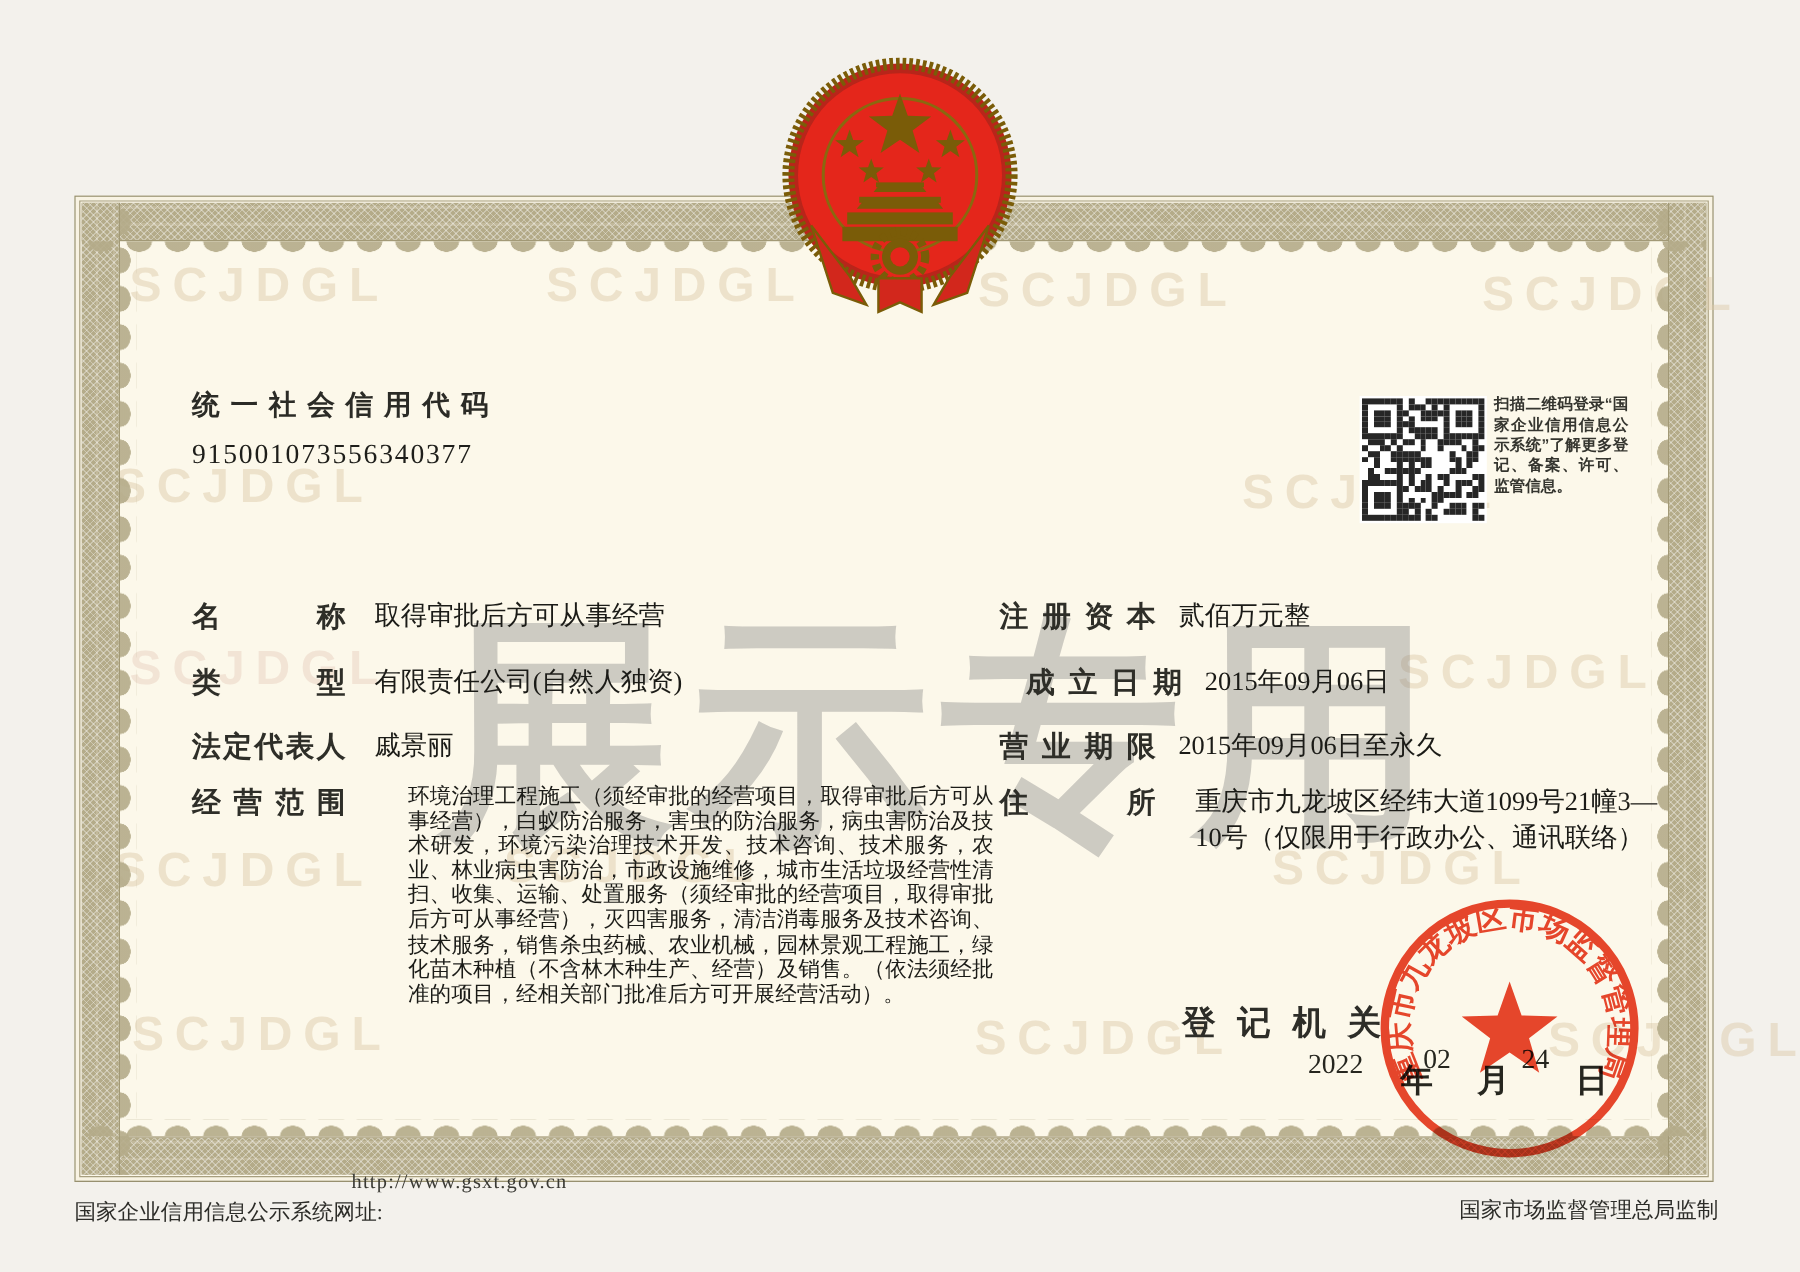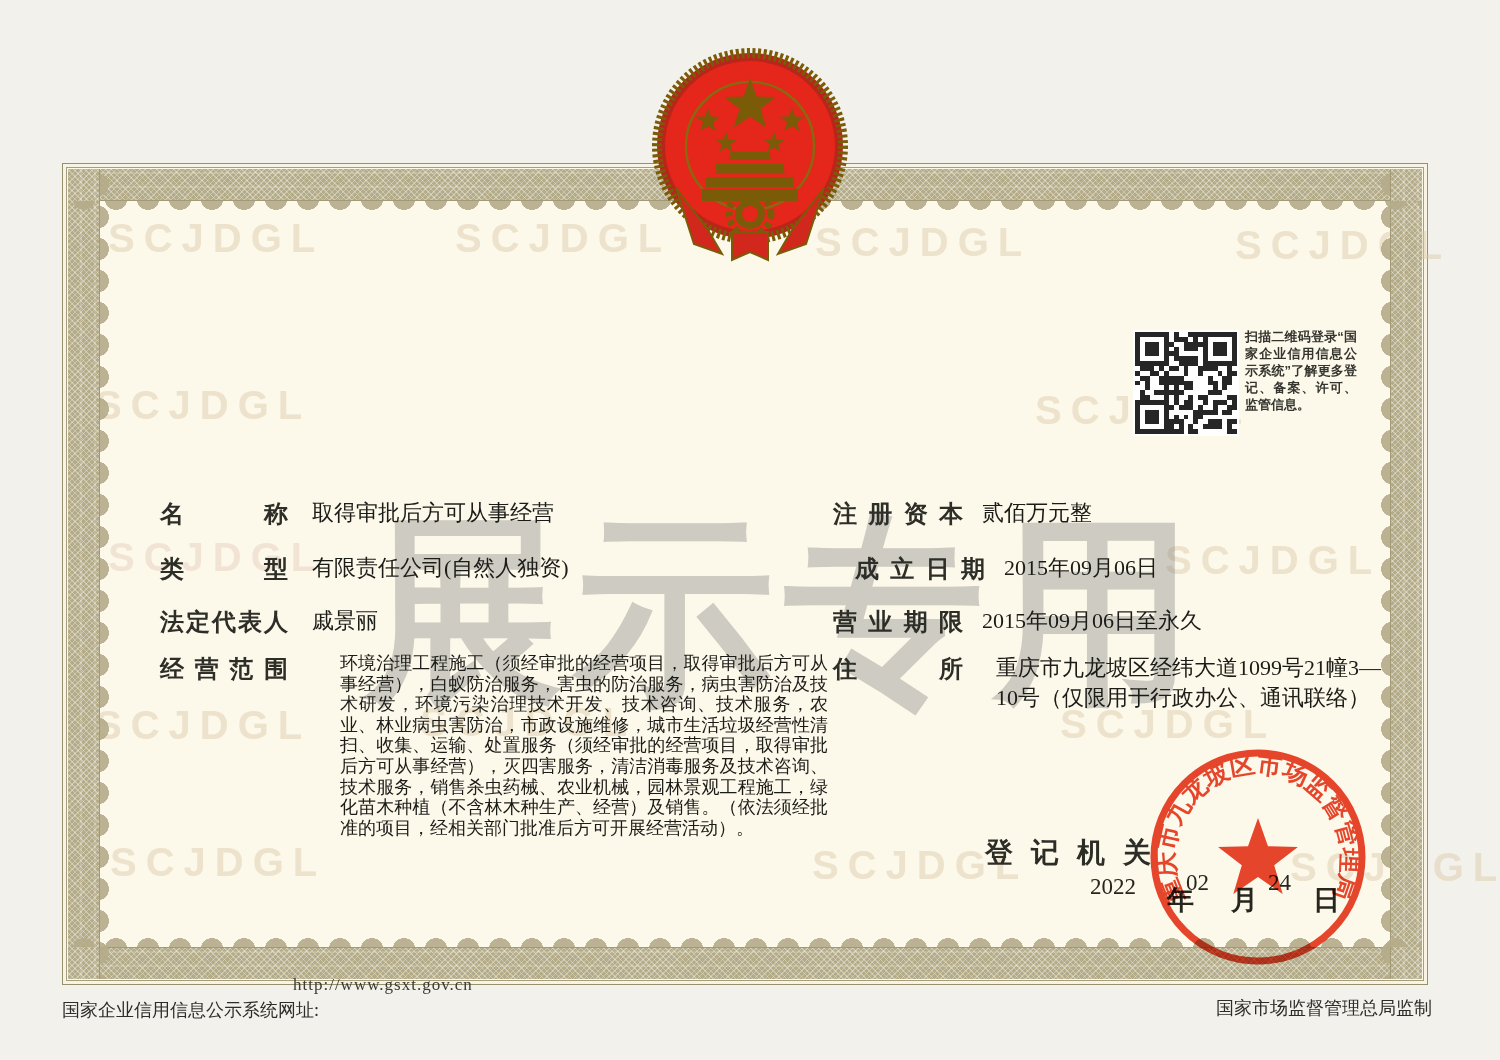--- a/index.html
+++ b/index.html
@@ -156,20 +156,24 @@
 
     <circle cx="100" cy="166" r="21" fill="none" stroke="#7a5c08" stroke-width="7" stroke-dasharray="5 4"></circle>
     <circle cx="100" cy="166" r="15" fill="#7a5c08"></circle>
     <circle cx="100" cy="166" r="8" fill="#e4261b"></circle>
 
     <path d="M26,140 L58,182 L72,206 L44,196 Z" fill="#d2271c" stroke="#7a5c08" stroke-width="2"></path>
     <path d="M174,140 L142,182 L128,206 L156,196 Z" fill="#d2271c" stroke="#7a5c08" stroke-width="2"></path>
     <path d="M82,184 h36 v28 l-18,-8 -18,8 Z" fill="#d2271c" stroke="#7a5c08" stroke-width="2"></path>
   </svg>
 
+  <div class="credit-block">
+    <div class="credit-label">统一社会信用代码</div>
+    <div class="credit-code">915001073556340377</div>
+  </div>
 
 
   <div class="qr-block">
     <div class="qr">
         <i class="on"></i>
         <i class="on"></i>
         <i class="on"></i>
         <i class="on"></i>
         <i class="on"></i>
         <i class="on"></i>

